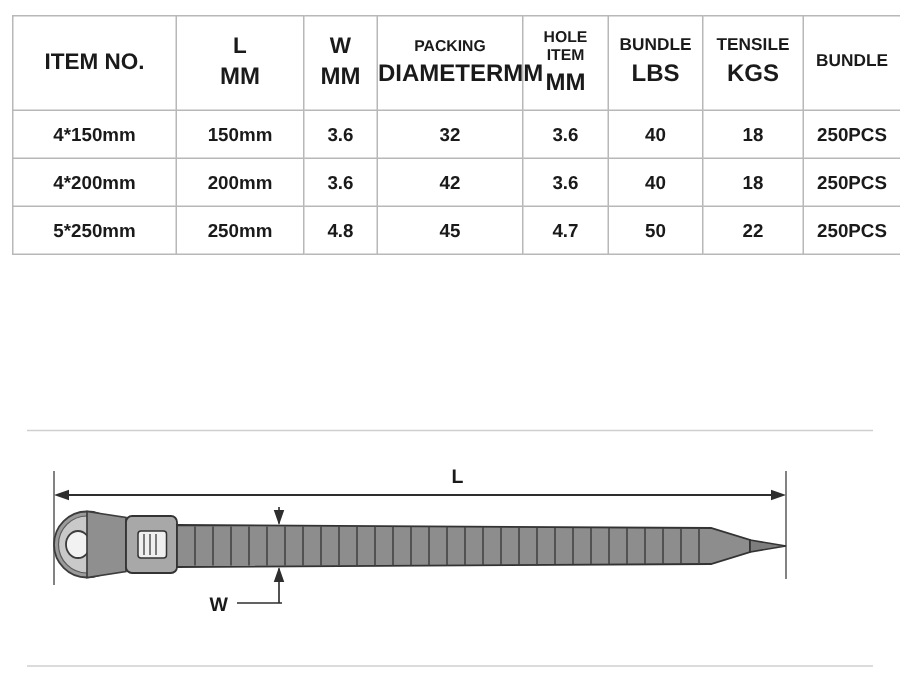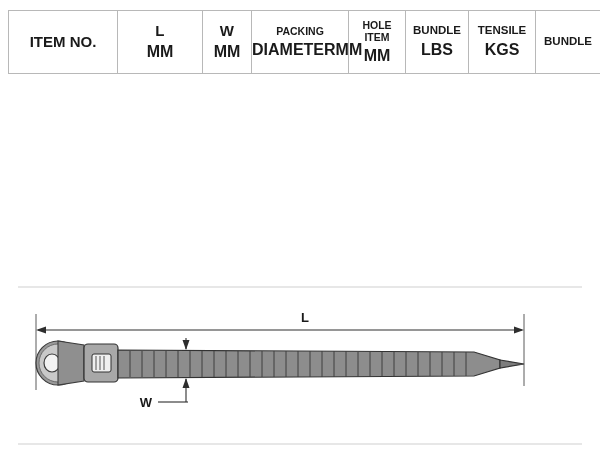--- a/index.html
+++ b/index.html
@@ -124,20 +124,50 @@
         <th style="width:66px">
           <span class="hdr-main sm">TENSILE</span>
           <span class="hdr-sub">KGS</span>
         </th>
         <th style="width:64px">
           <span class="hdr-main sm">BUNDLE</span>
         </th>
       </tr>
     </thead>
     <tbody>
+      <tr>
+        <td class="item">4*150mm</td>
+        <td>150mm</td>
+        <td>3.6</td>
+        <td>32</td>
+        <td>3.6</td>
+        <td>40</td>
+        <td>18</td>
+        <td>250PCS</td>
+      </tr>
+      <tr>
+        <td class="item">4*200mm</td>
+        <td>200mm</td>
+        <td>3.6</td>
+        <td>42</td>
+        <td>3.6</td>
+        <td>40</td>
+        <td>18</td>
+        <td>250PCS</td>
+      </tr>
+      <tr>
+        <td class="item">5*250mm</td>
+        <td>250mm</td>
+        <td>4.8</td>
+        <td>45</td>
+        <td>4.7</td>
+        <td>50</td>
+        <td>22</td>
+        <td>250PCS</td>
+      </tr>
     </tbody>
   </table>
 </div>
 
 <div class="drawing">
   <svg width="600" height="174" viewBox="0 0 600 174" xmlns="http://www.w3.org/2000/svg">
 
     <line x1="18" y1="9" x2="582" y2="9" stroke="#cfcfcf" stroke-width="1"></line>
     <line x1="18" y1="166" x2="582" y2="166" stroke="#cfcfcf" stroke-width="1"></line>
 

